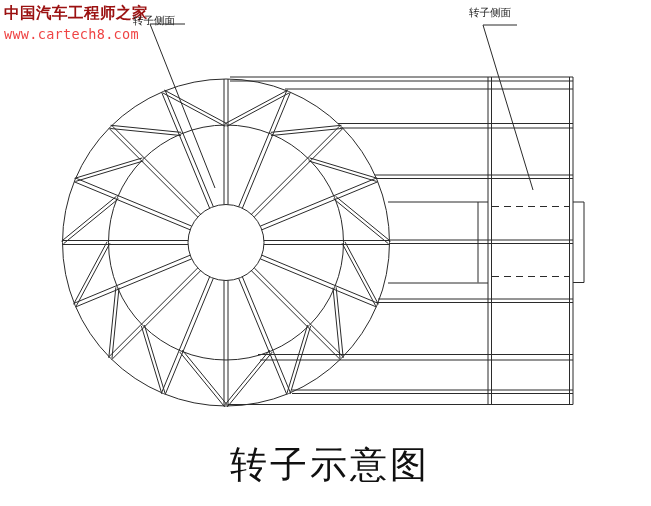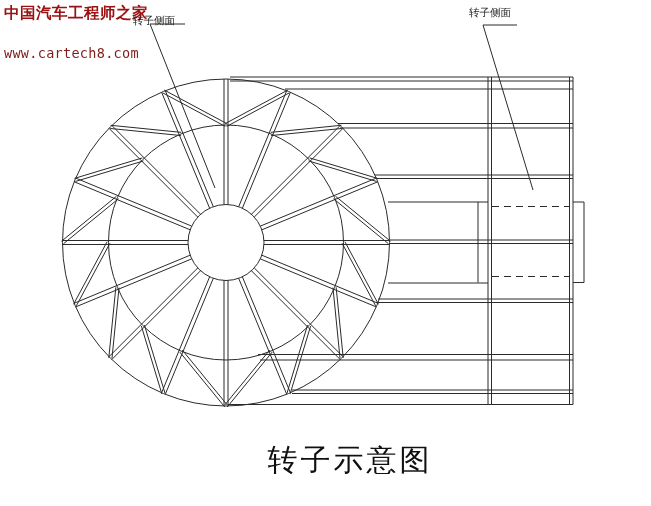--- a/index.html
+++ b/index.html
@@ -13,22 +13,22 @@
     font-weight:bold;font-size:15.5px;letter-spacing:0.5px;
     font-family:"Liberation Serif","DejaVu Serif",serif;
   }
   .url{
     font-family:"DejaVu Sans Mono","Liberation Mono",monospace;
     font-size:13.5px;letter-spacing:0.3px;
   }
   .small-label{font-size:10.5px;color:#1e1e1e;}
   .caption{
     font-family:"Liberation Serif","DejaVu Serif",serif;
-    font-size:30px;letter-spacing:3px;color:#101010;
-    width:240px;text-align:center;
+    font-size:37px;letter-spacing:3px;color:#101010;
+    width:240px;
   }
 </style>
 </head>
 <body>
 
 <div id="stage">
   <svg id="schematic" width="651" height="506" viewBox="0 0 651 506" xmlns="http://www.w3.org/2000/svg">
       <circle cx="226" cy="242.5" r="163.5" fill="none" stroke="#2b2b2b" stroke-width="1"></circle>
       <circle cx="226" cy="242.5" r="117.5" fill="none" stroke="#2b2b2b" stroke-width="1"></circle>
       <circle cx="226" cy="242.5" r="38" fill="none" stroke="#2b2b2b" stroke-width="1"></circle>
@@ -140,17 +140,17 @@
       <line x1="584" y1="202" x2="584" y2="282.5" stroke="#2b2b2b" stroke-width="1"></line>
       <line x1="573" y1="202" x2="584" y2="202" stroke="#2b2b2b" stroke-width="1"></line>
       <line x1="573" y1="282.5" x2="584" y2="282.5" stroke="#2b2b2b" stroke-width="1"></line>
       <line x1="150" y1="24" x2="185" y2="24" stroke="#2b2b2b" stroke-width="1"></line>
       <line x1="150" y1="24" x2="215" y2="188" stroke="#2b2b2b" stroke-width="1"></line>
       <line x1="483" y1="25" x2="517" y2="25" stroke="#2b2b2b" stroke-width="1"></line>
       <line x1="483" y1="25" x2="533" y2="190" stroke="#2b2b2b" stroke-width="1"></line>
     </svg>
 
   <div class="txt brand" style="left: 4px; top: 3px; color: rgb(155, 17, 17);">中国汽车工程师之家</div>
-  <div class="txt url" style="left: 4px; top: 26px; color: #7f1d1d; margin-top: 19px;">www.cartech8.com</div>
+  <div class="txt url" style="left: 4px; top: 26px; color: #ef4444;">www.cartech8.com</div>
   <div class="txt small-label" style="left: 133px; top: 14px; color: rgb(30, 30, 30);">转子侧面</div>
   <div class="txt small-label" style="left: 469px; top: 6px; color: rgb(30, 30, 30);">转子侧面</div>
   <div class="txt caption" style="left: 230px; top: 440px;">转子示意图</div>
 </div>
 
 </body></html>

